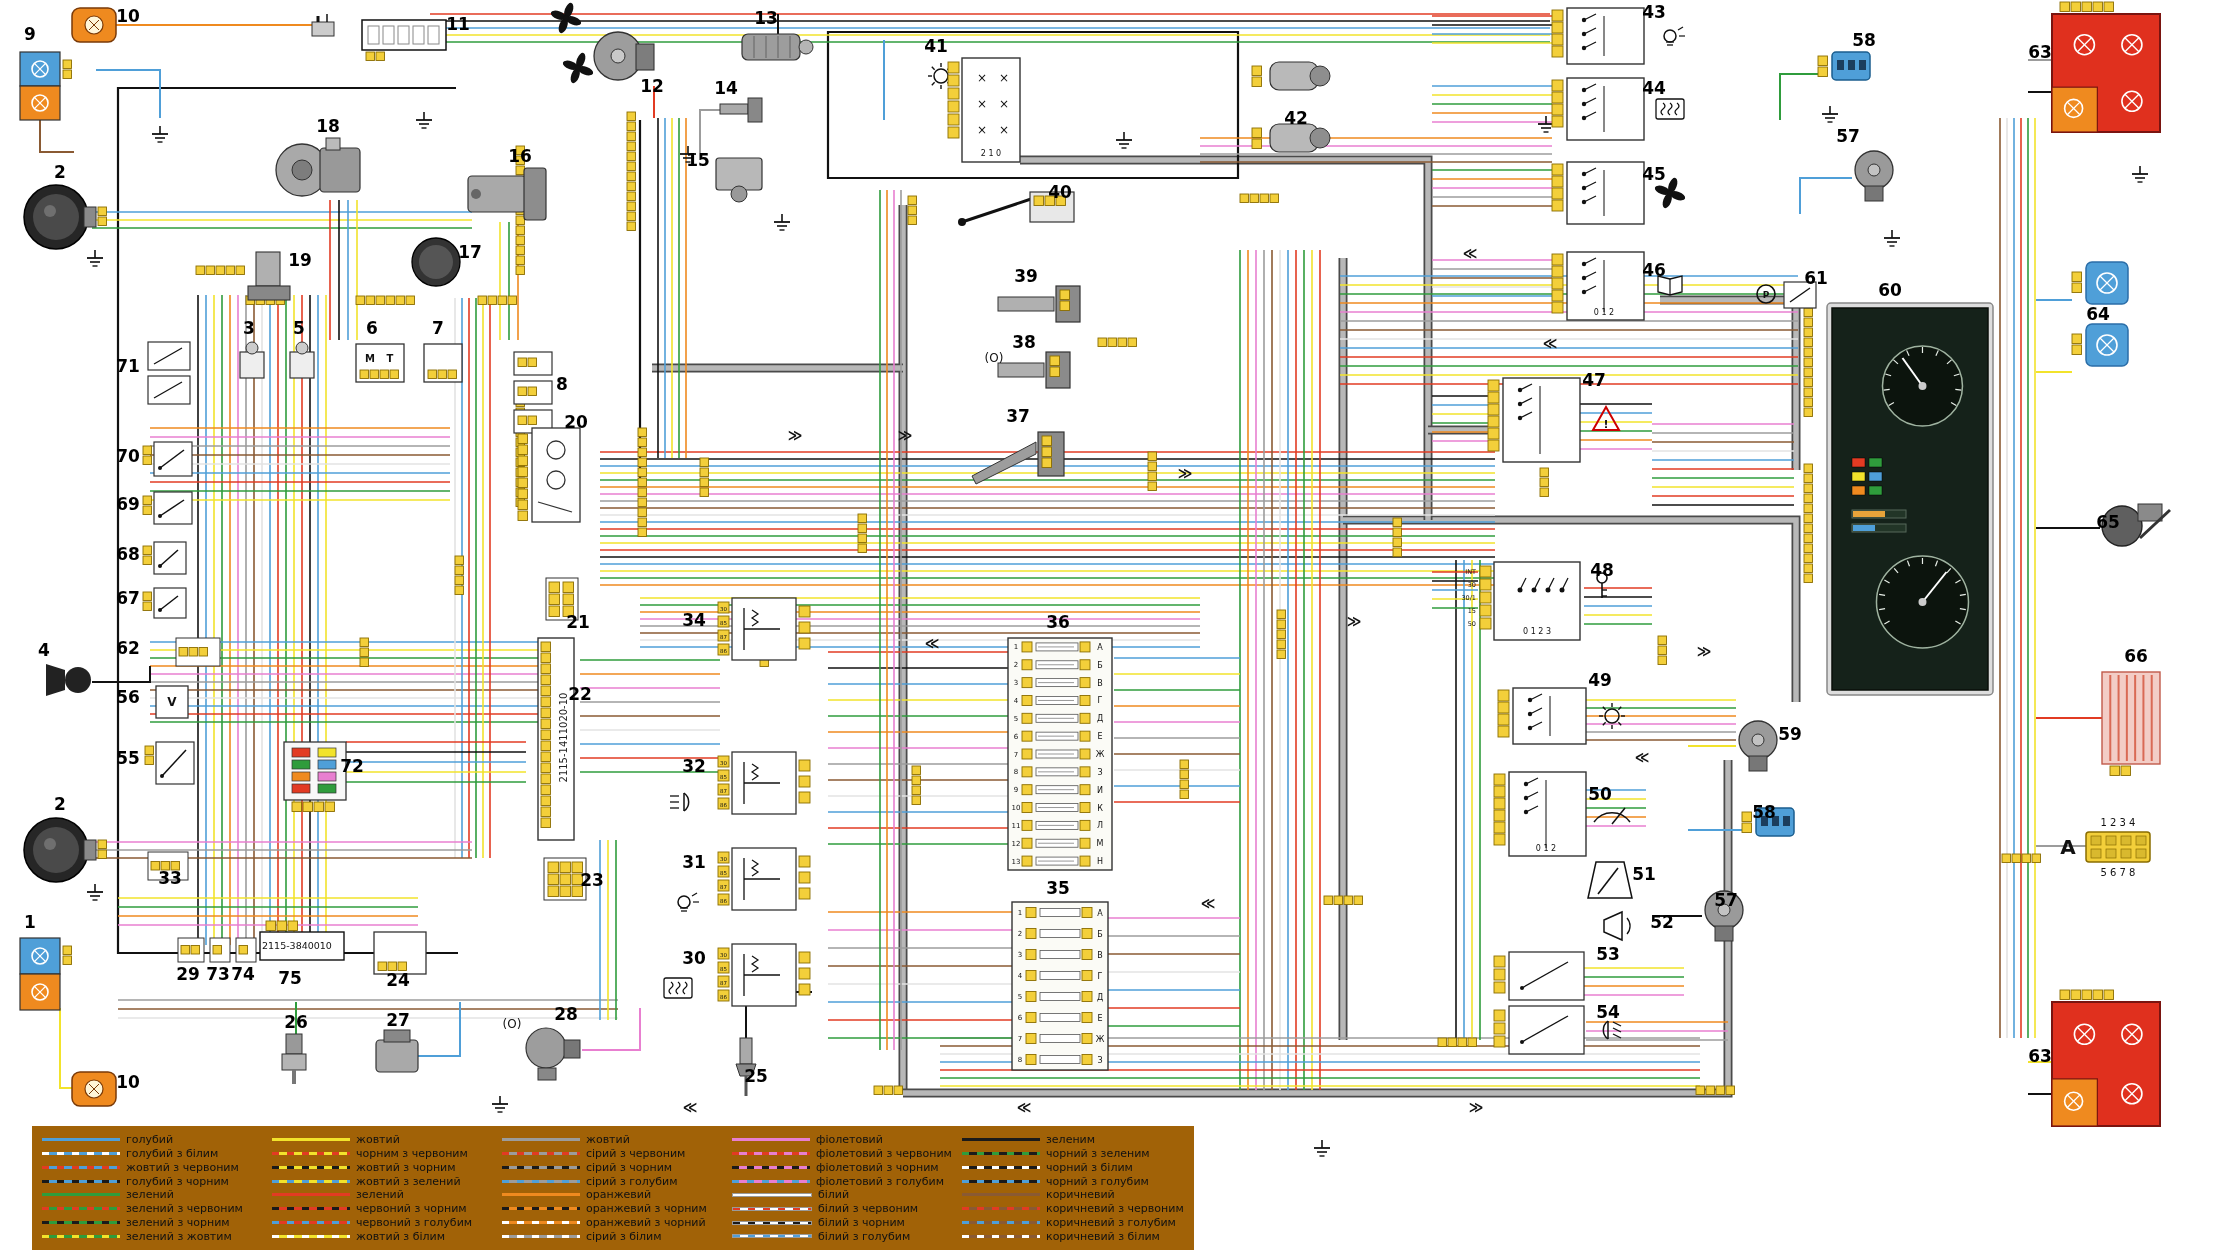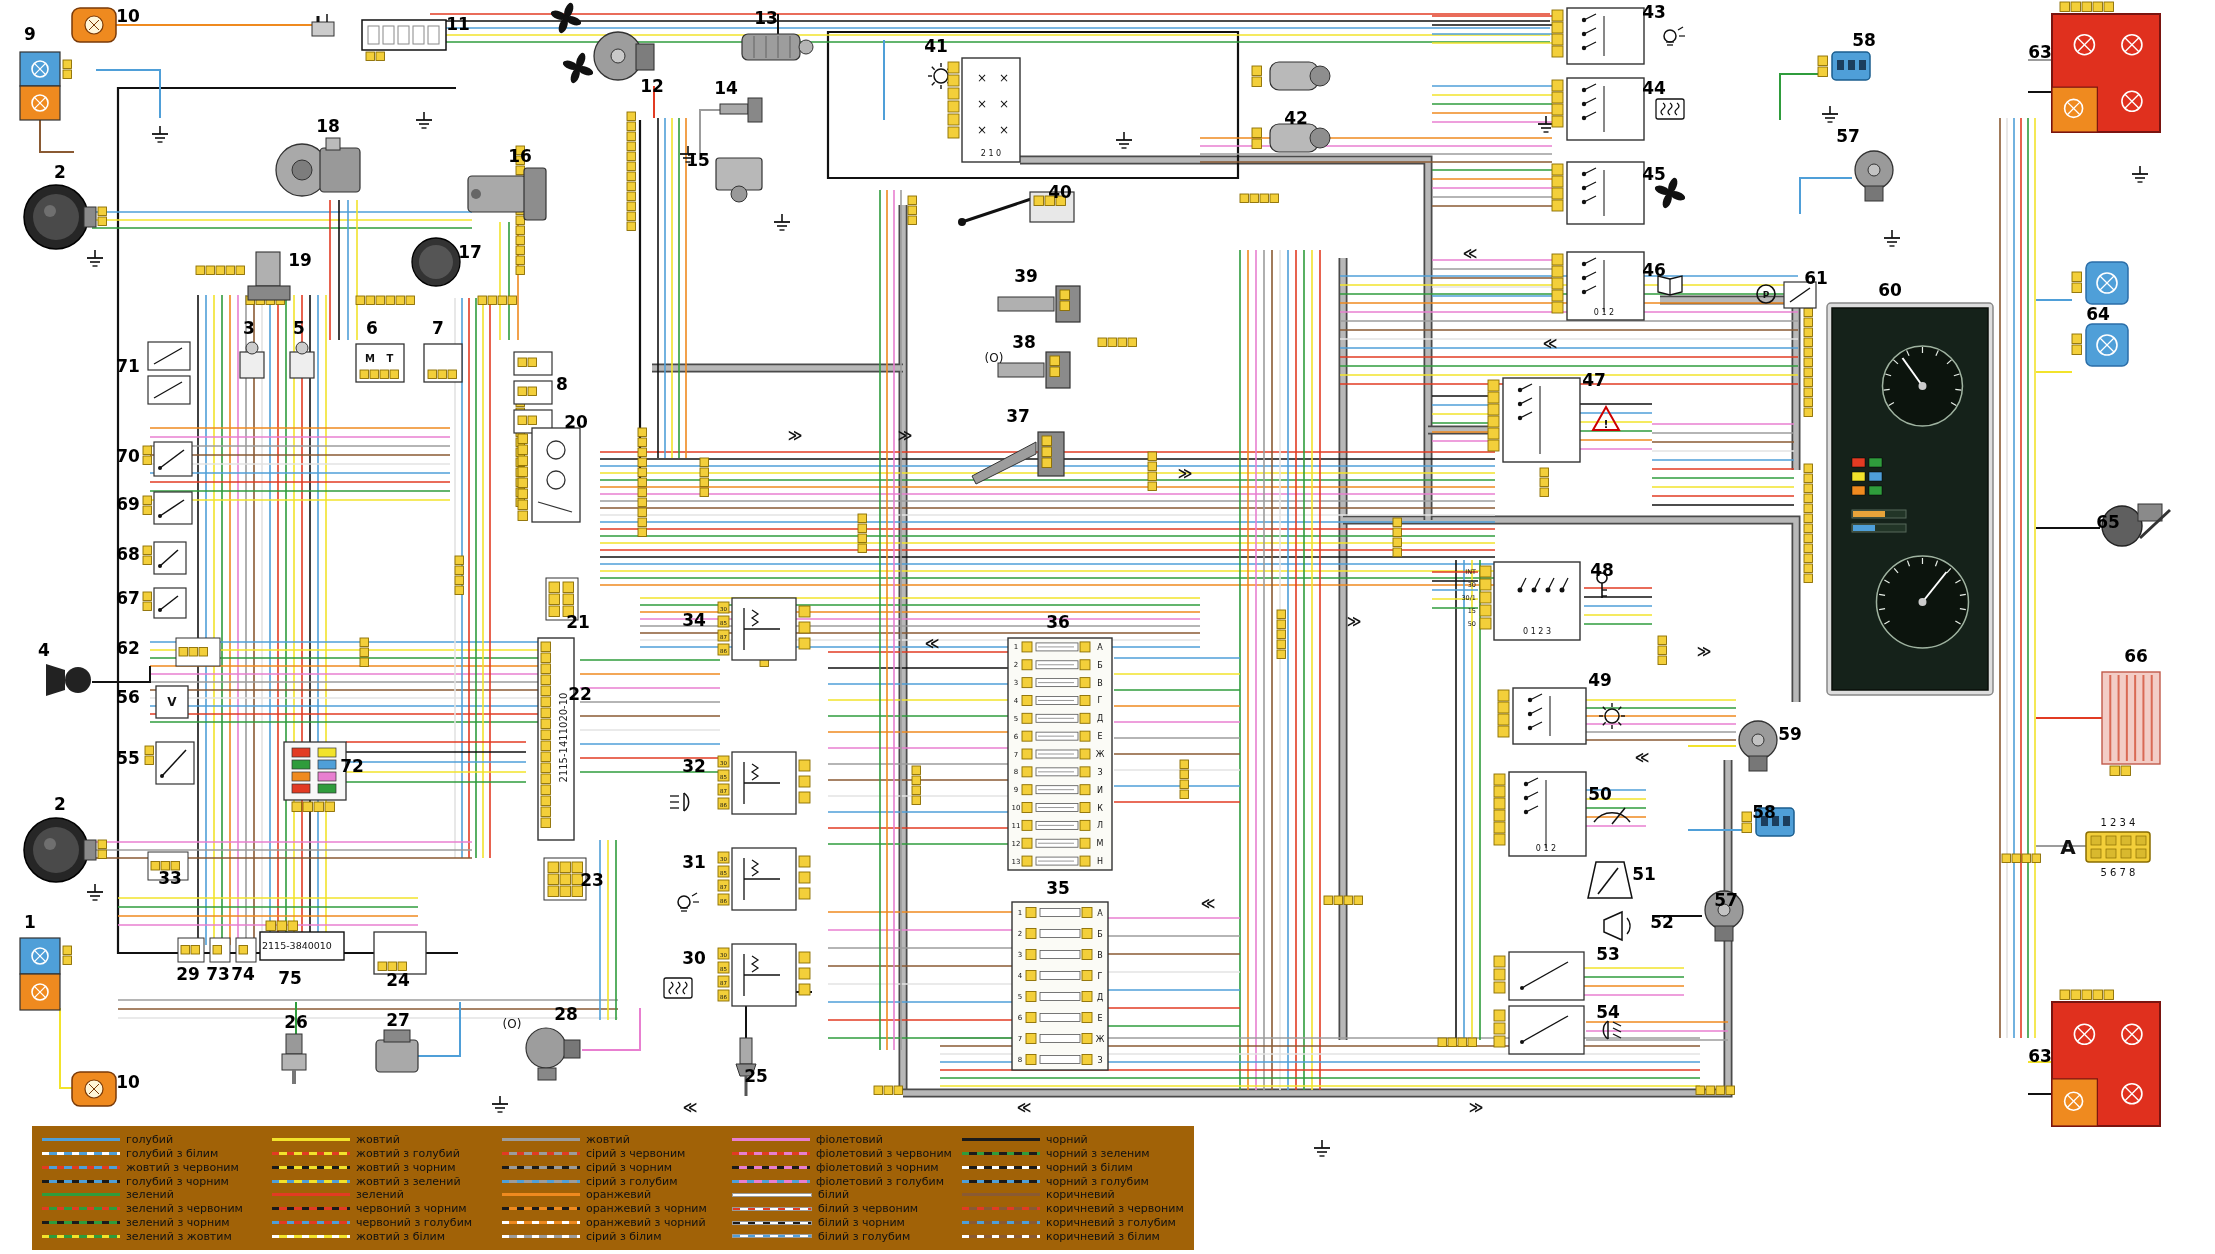--- a/index.html
+++ b/index.html
@@ -1670,21 +1670,21 @@
           <span class="llb">зелений з жовтим</span>
         </div>
       </div>
       <div class="lcol">
         <div class="lrow">
           <span class="lsw" style="background: rgb(242, 227, 43);"></span>
           <span class="llb">жовтий</span>
         </div>
         <div class="lrow">
           <span class="lsw" style="background: repeating-linear-gradient(90deg, rgb(226, 59, 35) 0px, rgb(226, 59, 35) 7px, rgba(0, 0, 0, 0) 7px, rgba(0, 0, 0, 0) 15px) rgb(242, 227, 43);"></span>
-          <span class="llb">жовтий з голубий</span>
+          <span class="llb">чорним з червоним</span>
         </div>
         <div class="lrow">
           <span class="lsw" style="background: repeating-linear-gradient(90deg, rgb(26, 26, 26) 0px, rgb(26, 26, 26) 7px, rgba(0, 0, 0, 0) 7px, rgba(0, 0, 0, 0) 15px) rgb(242, 227, 43);"></span>
           <span class="llb">жовтий з чорним</span>
         </div>
         <div class="lrow">
           <span class="lsw" style="background: repeating-linear-gradient(90deg, rgb(79, 159, 216) 0px, rgb(79, 159, 216) 7px, rgba(0, 0, 0, 0) 7px, rgba(0, 0, 0, 0) 15px) rgb(242, 227, 43);"></span>
           <span class="llb">жовтий з зелений</span>
         </div>
         <div class="lrow">
@@ -1768,21 +1768,21 @@
           <span class="llb">білий з чорним</span>
         </div>
         <div class="lrow">
           <span class="lsw" style="background: repeating-linear-gradient(90deg, rgb(79, 159, 216) 0px, rgb(79, 159, 216) 7px, rgba(0, 0, 0, 0) 7px, rgba(0, 0, 0, 0) 15px) rgb(255, 255, 255); border: 1px solid rgb(154, 154, 154); height: 2px;"></span>
           <span class="llb">білий з голубим</span>
         </div>
       </div>
       <div class="lcol">
         <div class="lrow">
           <span class="lsw" style="background: rgb(26, 26, 26);"></span>
-          <span class="llb">чорний</span>
+          <span class="llb">зеленим</span>
         </div>
         <div class="lrow">
           <span class="lsw" style="background: repeating-linear-gradient(90deg, rgb(47, 156, 60) 0px, rgb(47, 156, 60) 7px, rgba(0, 0, 0, 0) 7px, rgba(0, 0, 0, 0) 15px) rgb(26, 26, 26);"></span>
           <span class="llb">чорний з зеленим</span>
         </div>
         <div class="lrow">
           <span class="lsw" style="background: repeating-linear-gradient(90deg, rgb(255, 255, 255) 0px, rgb(255, 255, 255) 7px, rgba(0, 0, 0, 0) 7px, rgba(0, 0, 0, 0) 15px) rgb(26, 26, 26);"></span>
           <span class="llb">чорний з білим</span>
         </div>
         <div class="lrow">

